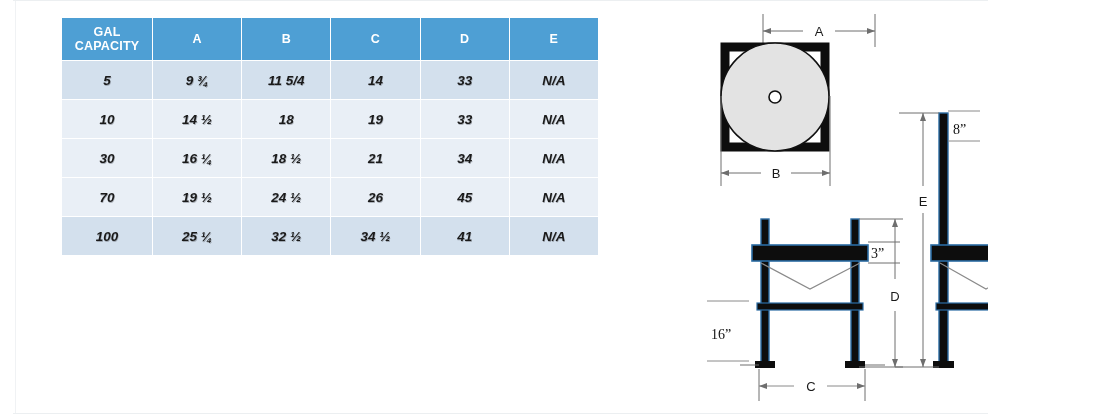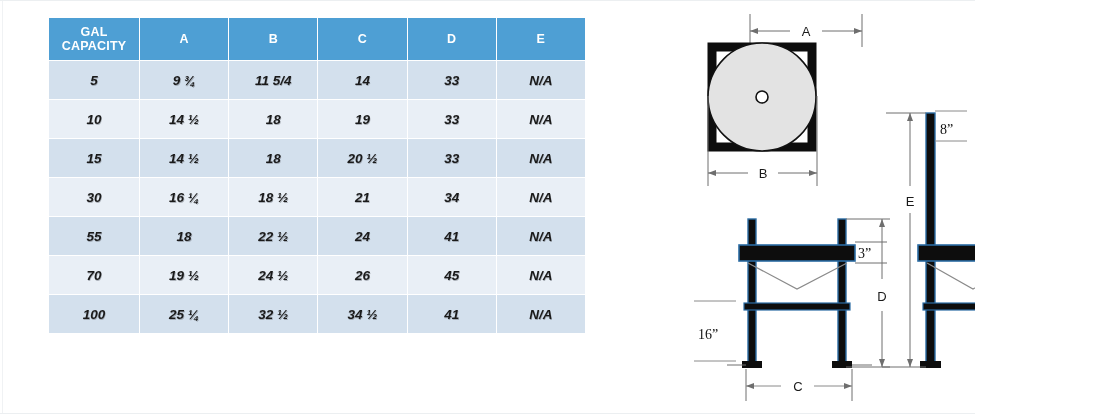--- a/index.html
+++ b/index.html
@@ -12,20 +12,21 @@
   }
   .page {
     position: relative;
     width: 975px;
     height: 414px;
     background: #ffffff;
     overflow: hidden;
     box-sizing: border-box;
     border-top: 1px solid #eceff1;
     border-bottom: 1px solid #eceff1;
+    margin-left: 13px;
   }
   .page::before {
     content: "";
     position: absolute;
     left: 2px; top: 0; bottom: 0;
     width: 1px;
     background: #f0f2f4;
   }
 
   
@@ -118,42 +119,26 @@
           <td>N/A</td>
         </tr>
         <tr class="row-even">
           <td>10</td>
           <td>14 ½</td>
           <td>18</td>
           <td>19</td>
           <td>33</td>
           <td>N/A</td>
         </tr>
-        <tr class="row-odd">
-          <td>15</td>
-          <td>14 ½</td>
-          <td>18</td>
-          <td>20 ½</td>
-          <td>33</td>
-          <td>N/A</td>
-        </tr>
         <tr class="row-even">
           <td>30</td>
           <td>16 ¼</td>
           <td>18 ½</td>
           <td>21</td>
           <td>34</td>
-          <td>N/A</td>
-        </tr>
-        <tr class="row-odd">
-          <td>55</td>
-          <td>18</td>
-          <td>22 ½</td>
-          <td>24</td>
-          <td>41</td>
           <td>N/A</td>
         </tr>
         <tr class="row-even">
           <td>70</td>
           <td>19 ½</td>
           <td>24 ½</td>
           <td>26</td>
           <td>45</td>
           <td>N/A</td>
         </tr>

